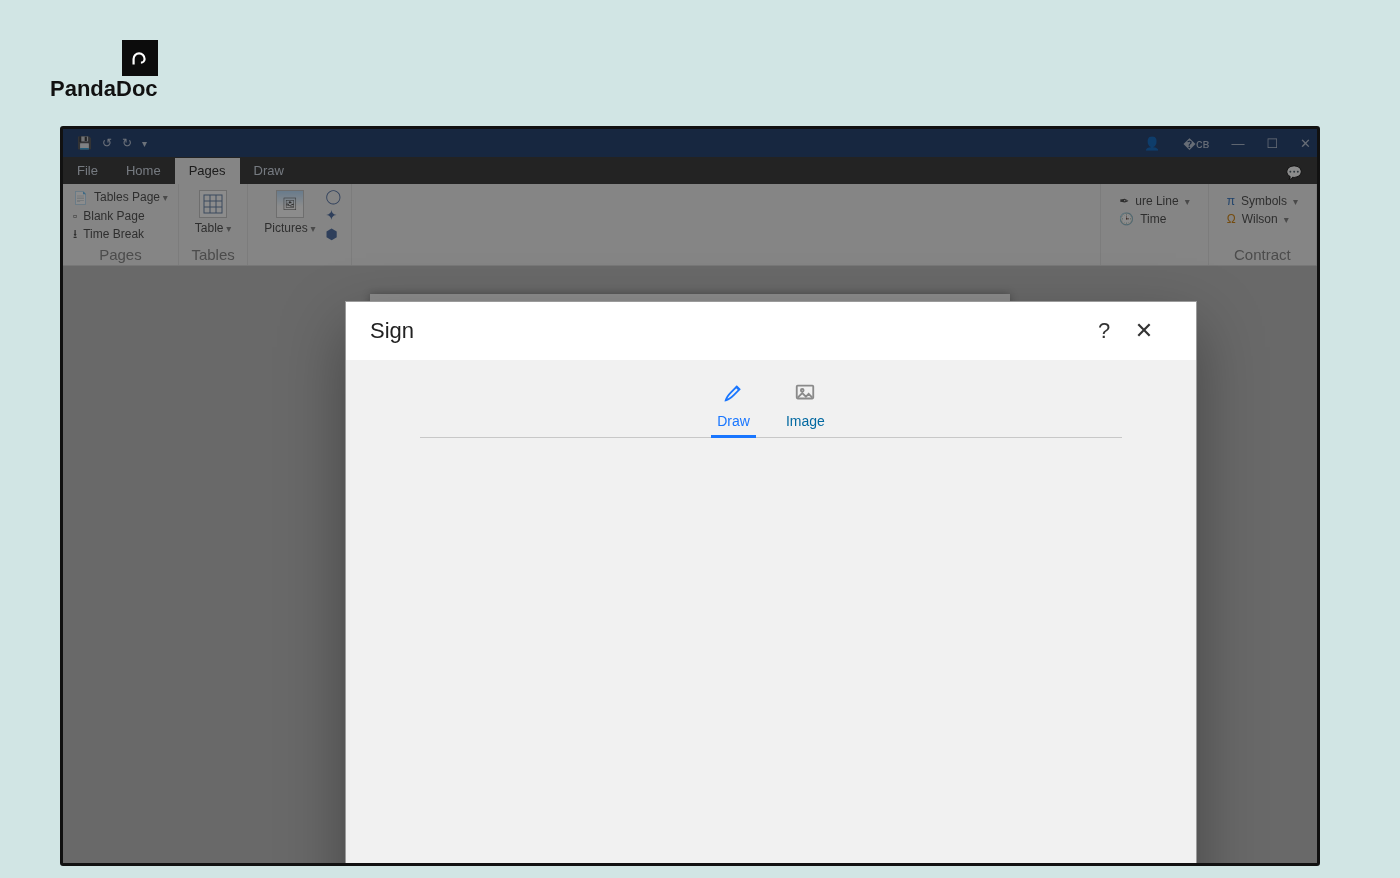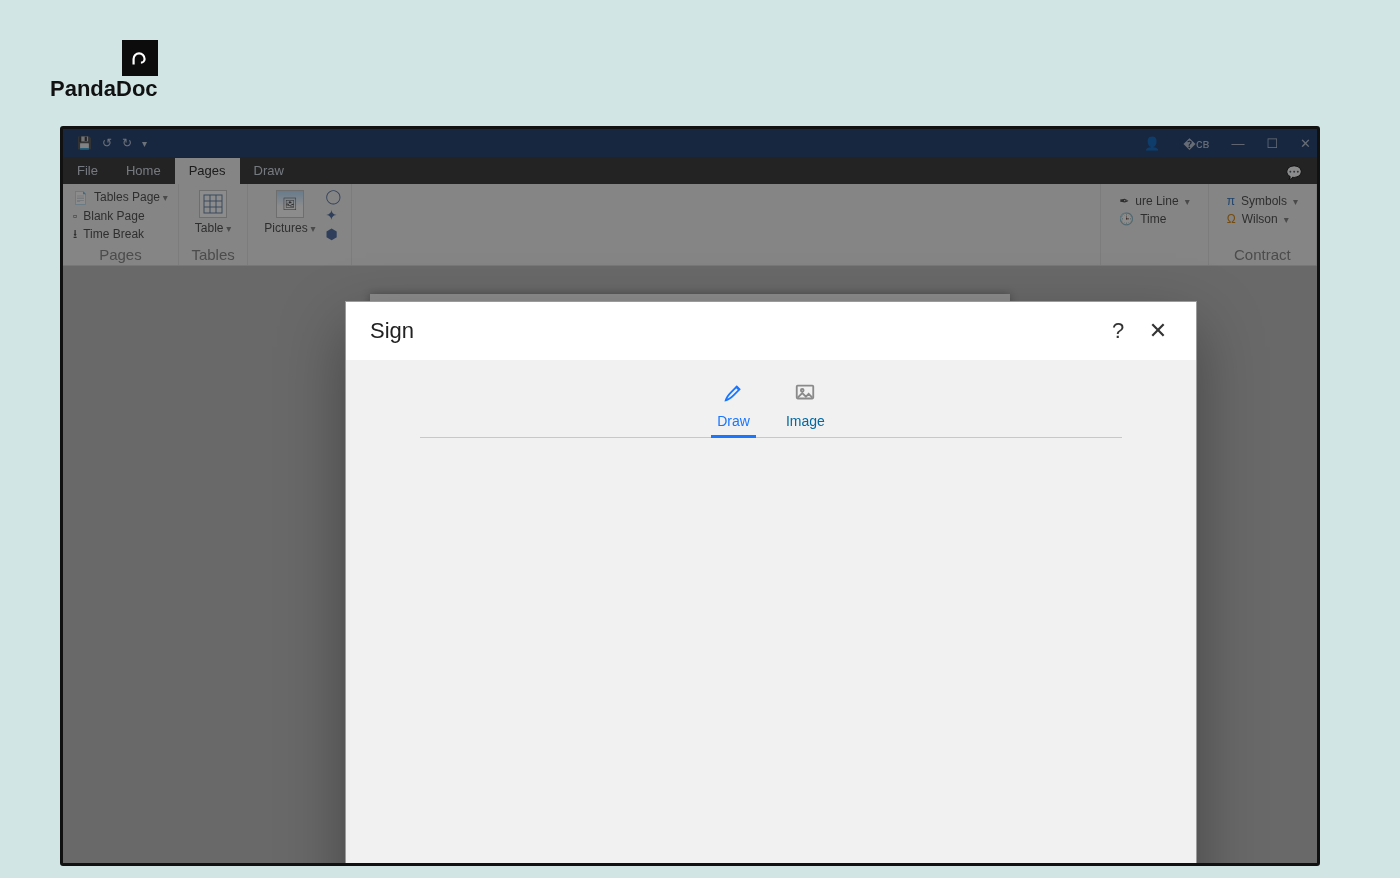--- a/index.html
+++ b/index.html
@@ -124,21 +124,21 @@
     width:852px; height:628px;
     background:#f1f1f1;
     border:1px solid #9b9b9b;
     box-shadow:0 25px 60px rgba(0,0,0,.35);
     display:flex; flex-direction:column;
   }
   .dlg-header{
     background:#fff;
     height:58px;
     display:flex; align-items:center;
-    padding:0 18px 0 24px;
+    padding:0 32px 0 24px;
   }
   .dlg-title{ font-size:22px; color:#222;}
   .dlg-header .gap{flex:1;}
   .dlg-header .hicon{
     font-size:22px; color:#333; width:40px; text-align:center; cursor:pointer;
   }
 
   .dlg-body{ flex:1; padding:16px 74px 0; }
 
   .tabs-row{

